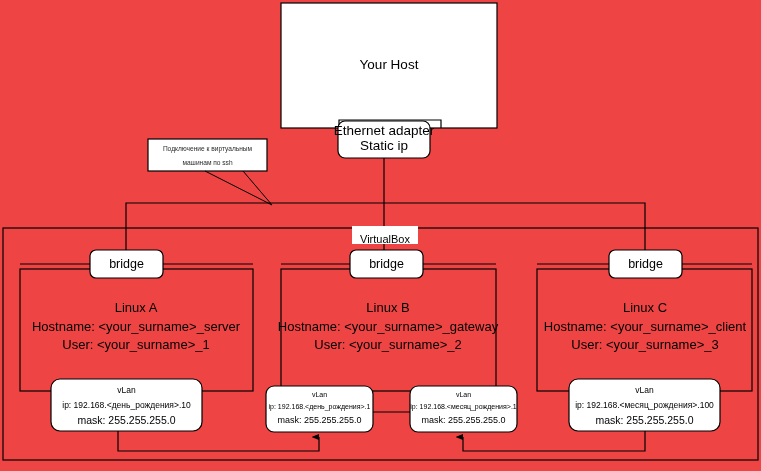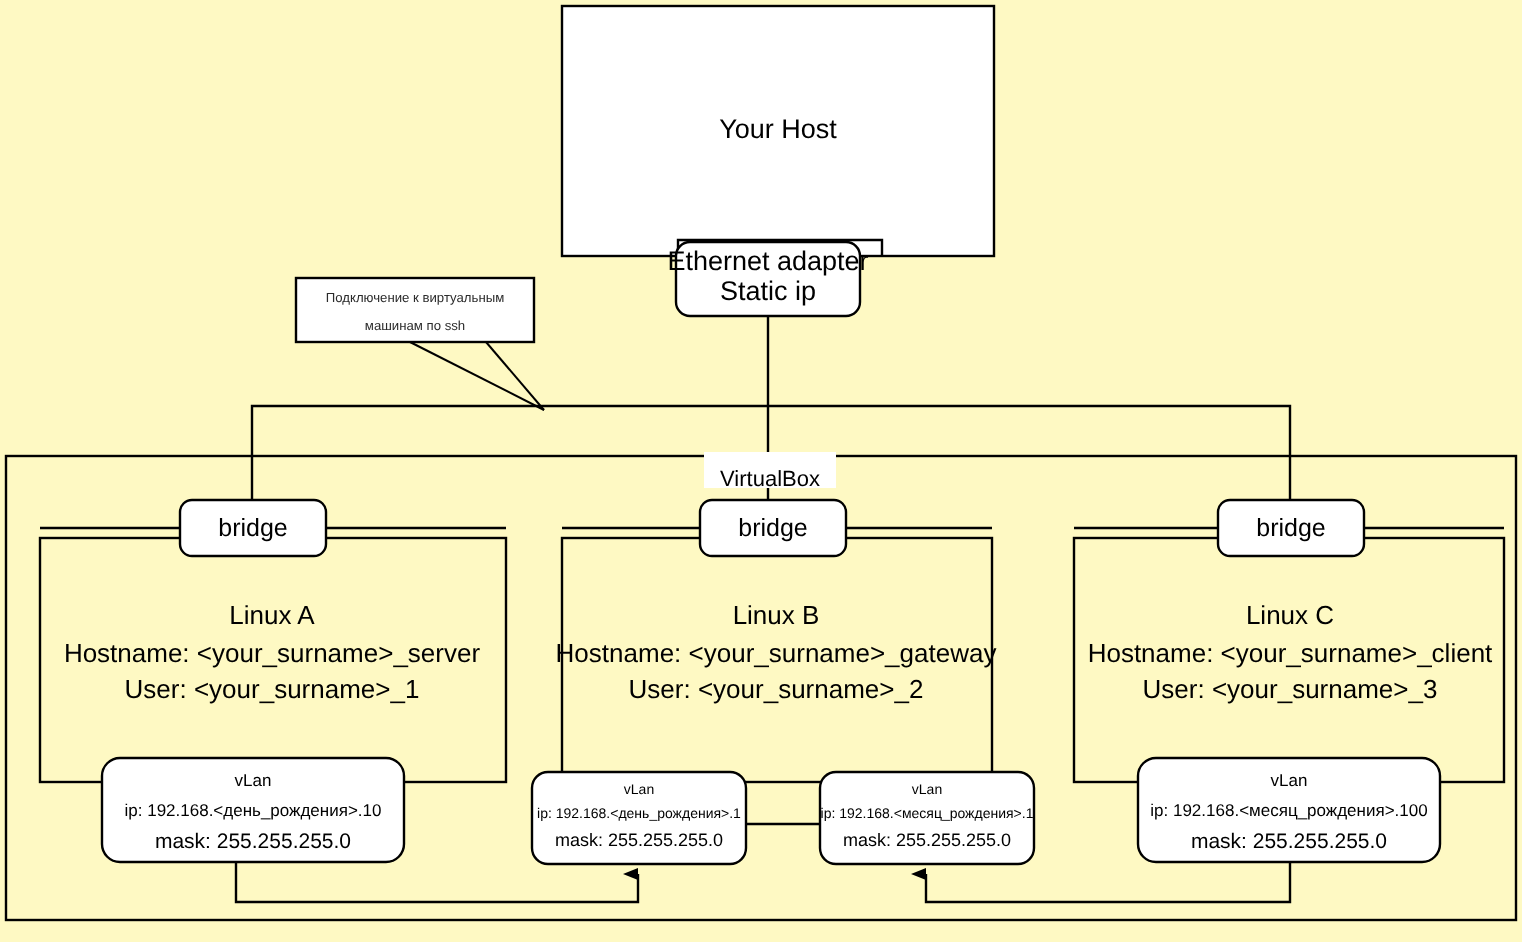--- a/index.html
+++ b/index.html
@@ -4,21 +4,21 @@
 <style>
   html, body {
     margin: 0;
     padding: 0;
     background: #ffffff;
   }
   #canvas {
     position: relative;
     width: 761px;
     height: 471px;
-    background: #fef9c3;
+    background: #ef4444;
     font-family: "Liberation Sans", sans-serif;
     overflow: hidden;
   }
   svg#diagram {
     position: absolute;
     left: 0;
     top: 0;
     width: 761px;
     height: 471px;
   }

